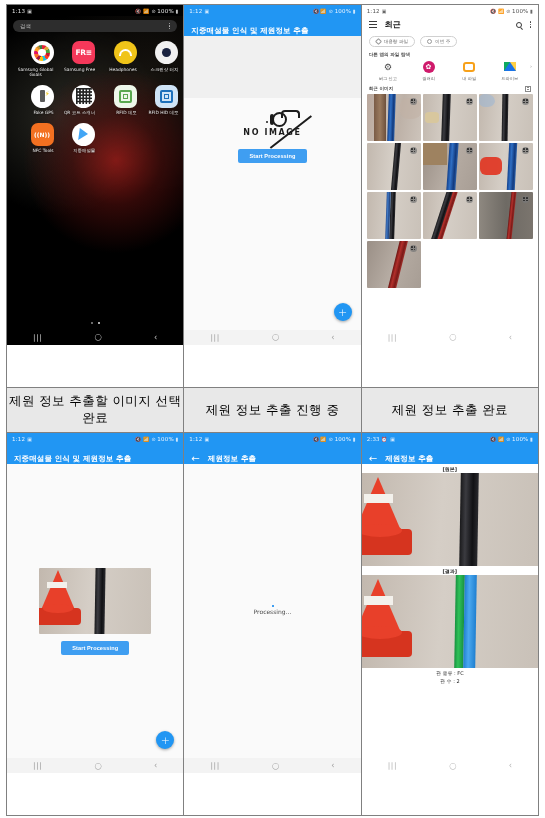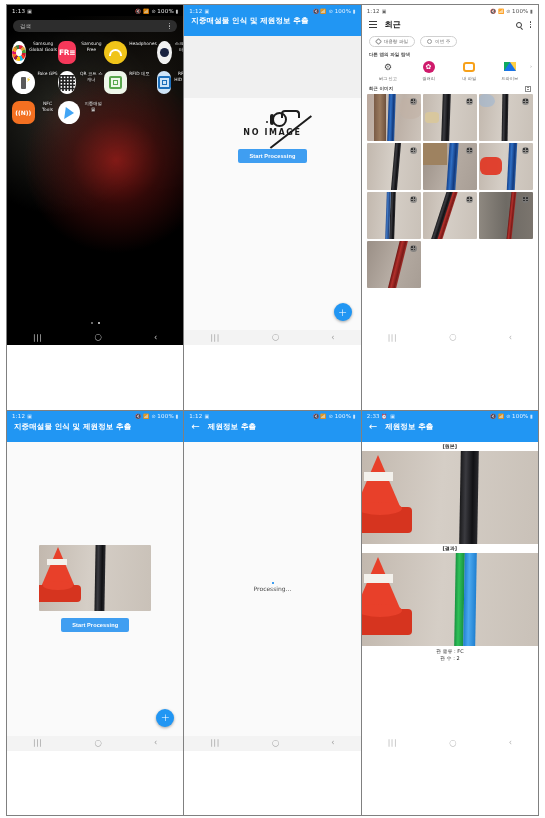--- a/index.html
+++ b/index.html
@@ -47,21 +47,21 @@
   .statusbar .sb-right { display: flex; align-items: center; gap: 1.5px; }
   .sb-dark { background: #000; color: #e8e8e8; }
   .sb-blue { background: #2196f3; color: #eaf4ff; }
   .sb-light { background: #fff; color: #505050; }
   .sb-ico { font-size: 5px; opacity: .85; }
 
   
   .appbar {
     background: #2196f3; color: #fff;
     flex: 0 0 20px; height: 20px;
-    display: flex; align-items: flex-start;
+    display: flex; align-items: flex-end;
     padding: 0 7px;
     font-size: 7.5px; font-weight: 700;
     letter-spacing: 0.1px;
   }
   .appbar .back { font-size: 10px; margin-right: 8px; font-weight: 400; line-height: 1; }
 
   
   .body { flex: 1 1 auto; position: relative; overflow: hidden; }
 
   
@@ -94,21 +94,21 @@
     padding: 0 7px;
     color: #bdbdbd; font-size: 5.5px;
   }
   .kebab { display: flex; flex-direction: column; gap: 1px; }
   .kebab i { width: 1.4px; height: 1.4px; border-radius: 50%; background: #bdbdbd; display: block; }
   .appgrid {
     margin-top: 9px;
     display: grid; grid-template-columns: repeat(4, 1fr);
     row-gap: 7px; padding: 0 5px;
   }
-  .appitem { display: flex; flex-direction: row; align-items: flex-start; gap: 2.5px; }
+  .appitem { display: flex; flex-direction: column; align-items: flex-end; gap: 2.5px; }
   .appicon {
     width: 23px; height: 23px; border-radius: 50%;
     display: flex; align-items: center; justify-content: center;
     overflow: hidden; position: relative;
   }
   .applabel {
     color: #ececec; font-size: 4.4px; text-align: center;
     line-height: 1.25; max-width: 36px;
     text-shadow: 0 0 2px #000;
   }
@@ -670,20 +670,25 @@
         </div>
         <div class="navbar nav-white">
           <span class="nv nv-recents">|||</span>
           <span class="nv nv-home">◯</span>
           <span class="nv nv-back">‹</span>
         </div>
       </div>
     </td>
   </tr>
 
+  <tr>
+    <th class="caption">제원 정보 추출할 이미지 선택 완료</th>
+    <th class="caption">제원 정보 추출 진행 중</th>
+    <th class="caption">제원 정보 추출 완료</th>
+  </tr>
 
   <tr>
 
     <td class="shot">
       <div class="phone">
         <div class="statusbar sb-blue">
           <span class="sb-left">
             <span>1:12</span>
             <span class="sb-ico">▣</span>
           </span>

